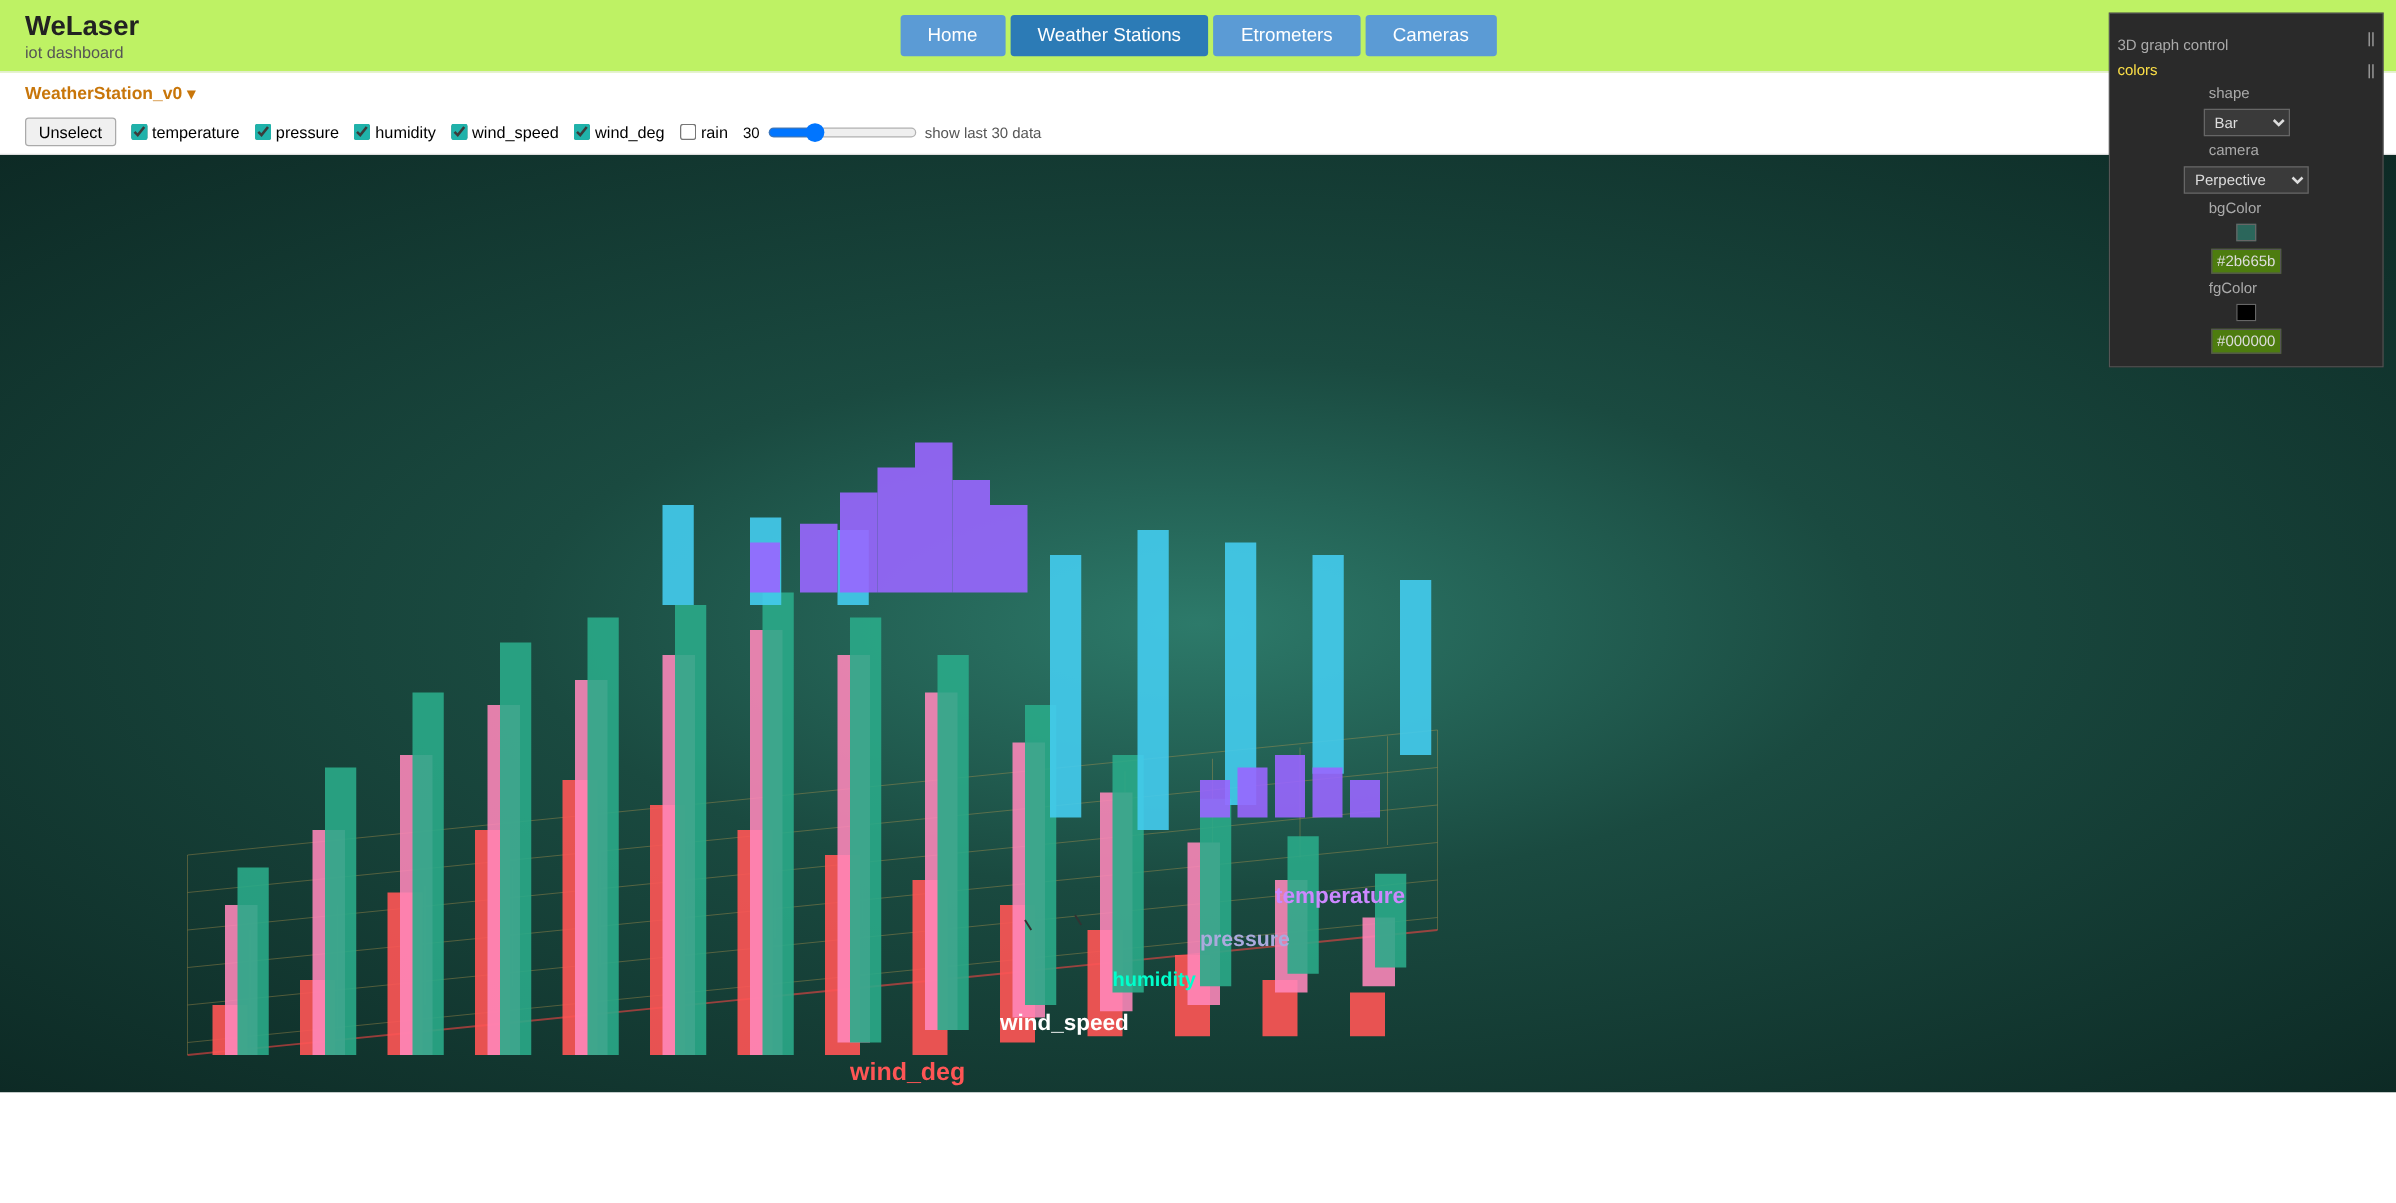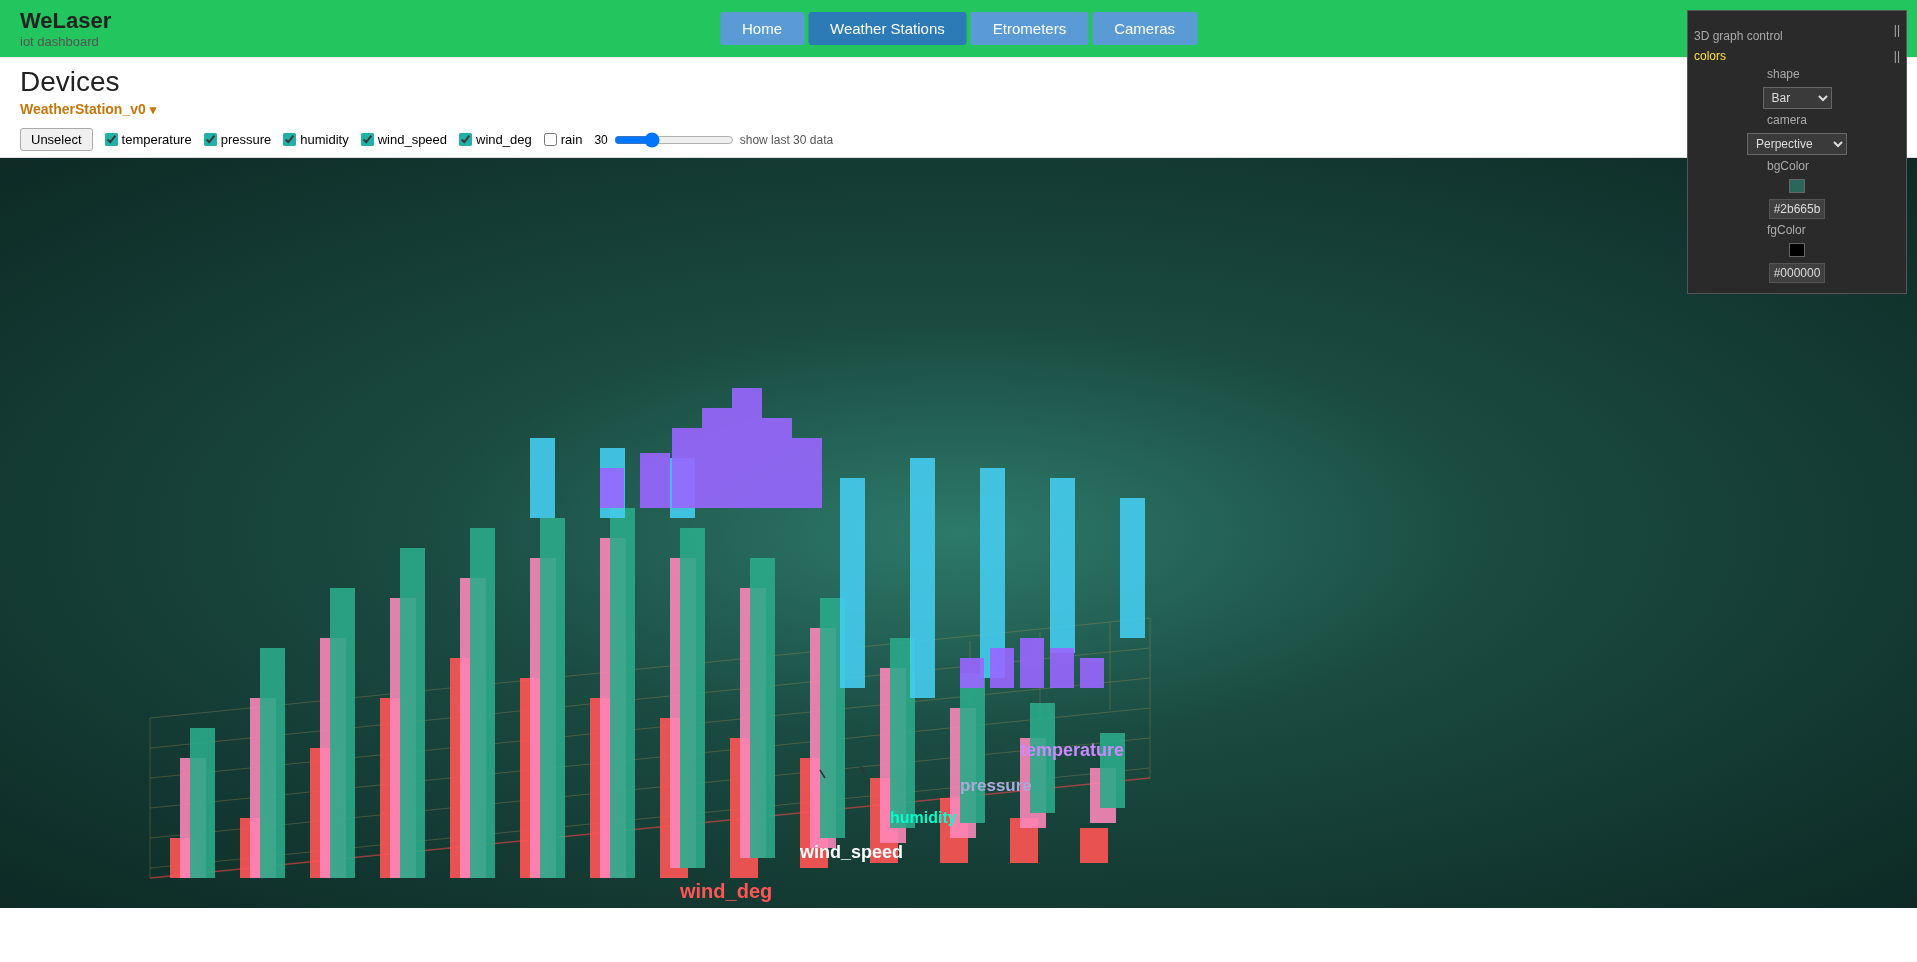--- a/index.html
+++ b/index.html
@@ -4,21 +4,21 @@
   <style>
     * { margin: 0; padding: 0; box-sizing: border-box; }
     body { font-family: Arial, sans-serif; background: #fff; overflow-x: hidden; }
 
     
     #header {
       display: flex;
       align-items: center;
       padding: 8px 20px;
       border-bottom: 1px solid #eee;
-      background: #22c55e;
+      background: #bef264;
       position: relative;
       z-index: 10;
     }
     #brand { margin-right: auto; }
     #brand-title { font-size: 22px; font-weight: bold; color: #222; }
     #brand-subtitle { font-size: 13px; color: #555; }
 
     #nav { display: flex; gap: 4px; position: absolute; left: 50%; transform: translateX(-50%); justify-content: space-between; }
     .nav-btn {
       padding: 8px 22px;
@@ -119,21 +119,21 @@
     .control-row {
       display: flex;
       align-items: center;
       margin-bottom: 4px;
       gap: 6px;
       flex-direction: column;
     }
     .control-label { width: 60px; color: #aaa; font-size: 12px; }
     .control-value {
       flex: 1;
-      background: #404040;
+      background: #4d7c0f;
       border: 1px solid #555;
       color: #ddd;
       padding: 2px 4px;
       font-size: 12px;
     }
     .control-select {
       flex: 1;
       background: #3a3a3a;
       border: 1px solid #666;
       color: #ddd;
@@ -176,21 +176,20 @@
   <nav id="nav">
 
   <button class="nav-btn">Home</button>
       <button class="nav-btn active">Weather Stations</button>
       <button class="nav-btn">Etrometers</button>
       <button class="nav-btn">Cameras</button>
     </nav>
 </div>
 
 <div id="devices-section">
-  <div id="devices-title">Devices</div>
   <div id="device-selector">WeatherStation_v0</div>
 </div>
 
 <div id="controls-bar">
   <button class="unselect-btn">Unselect</button>
 
   <label class="checkbox-label">
       <input type="checkbox" checked="" style="accent-color: rgb(32, 178, 170);">
       <span>temperature</span>
     </label>

